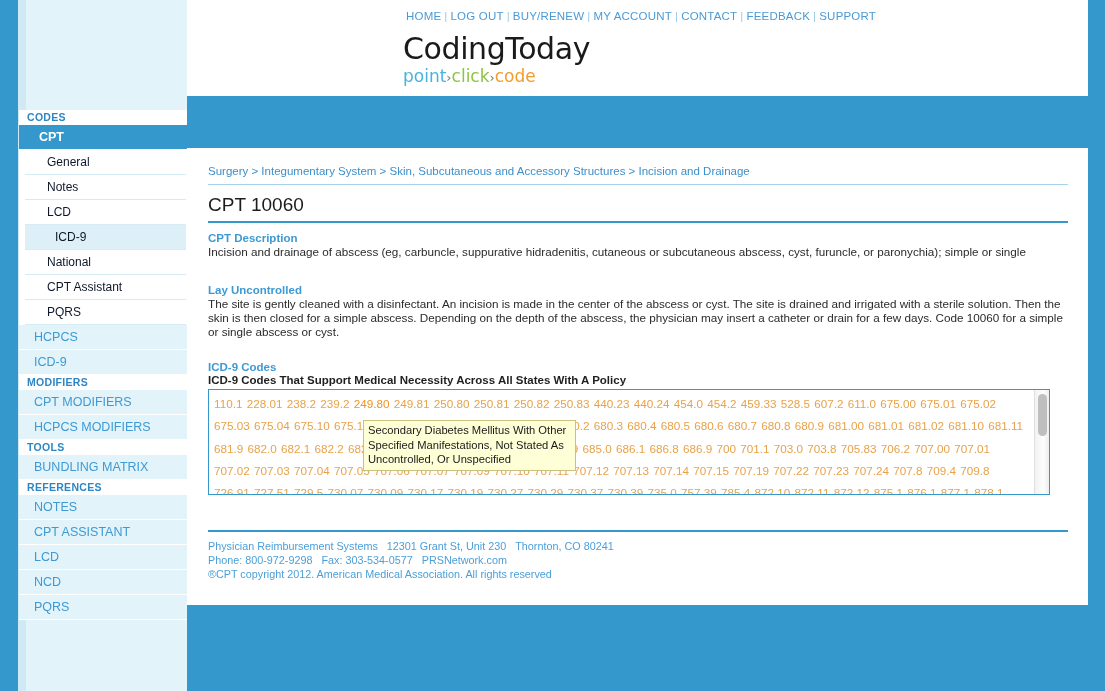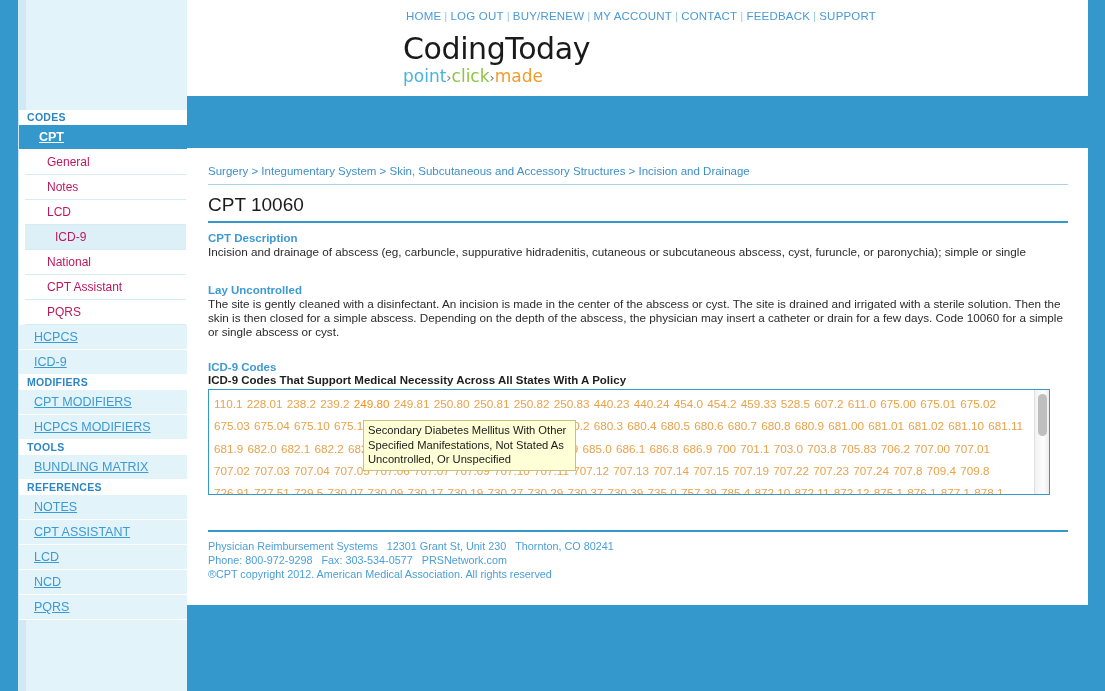--- a/index.html
+++ b/index.html
@@ -143,30 +143,29 @@
   }
   .nav-item {
     height: 25px;
     background: #e2f3f9;
     color: #3d9ad4;
     font-size: 12.5px;
     padding-left: 15px;
     display: flex; align-items: center;
     border-bottom: 1px solid #ffffff;
     cursor: pointer;
-    text-decoration: underline;
   }
   .nav-item.active {
     background: #3498cc; color: #ffffff; font-weight: bold;
     padding-left: 20px;
   }
   .nav-sub {
     height: 25px;
     background: #ffffff;
-    color: #be185d;
+    color: #0f172a;
     font-size: 12px;
     padding-left: 22px;
     display: flex; align-items: center;
     border-bottom: 1px solid #d6ecf5;
     cursor: pointer;
   }
   .nav-sub.hl { background: #ddf0f8; padding-left: 30px; }
   .nav-subwrap {
     border-left: 6px solid #ffffff;
     border-right: 1px solid #ffffff;
@@ -282,21 +281,21 @@
   <div class="rail-dark"></div>
   <div class="rail-light"></div>
   <div class="sidebar-panelbg"></div>
 
   <div class="header-white">
     <div class="utility-nav" id="utilnav"><a href="#">HOME</a><span class="sep">|</span><a href="#">LOG OUT</a><span class="sep">|</span><a href="#">BUY/RENEW</a><span class="sep">|</span><a href="#">MY ACCOUNT</a><span class="sep">|</span><a href="#">CONTACT</a><span class="sep">|</span><a href="#">FEEDBACK</a><span class="sep">|</span><a href="#">SUPPORT</a></div>
 
     <div class="logo">
       <div class="logo-main">CodingToday</div>
       <div class="logo-tag">
-        <span class="p">point</span><span class="arr">›</span><span class="c">click</span><span class="arr">›</span><span class="k">made</span>
+        <span class="p">point</span><span class="arr">›</span><span class="c">click</span><span class="arr">›</span><span class="k">code</span>
       </div>
     </div>
   </div>
 
 
   <div class="sidebar" id="sidebar">
       <div class="nav-group-hdr">CODES</div>
       <div class="nav-item active">
         <span>CPT</span>
       </div>

